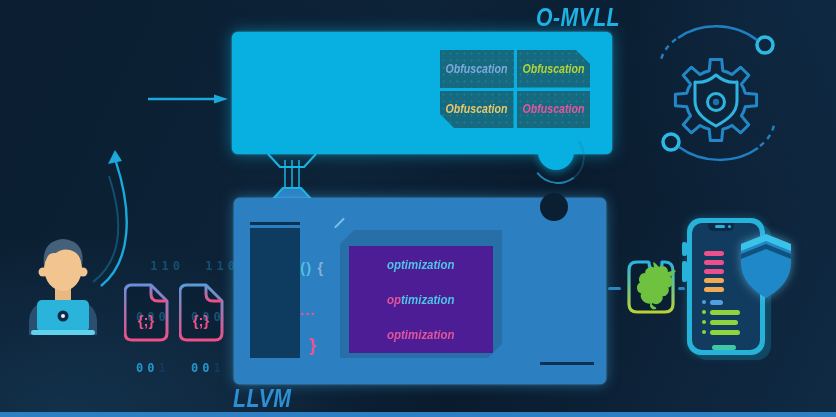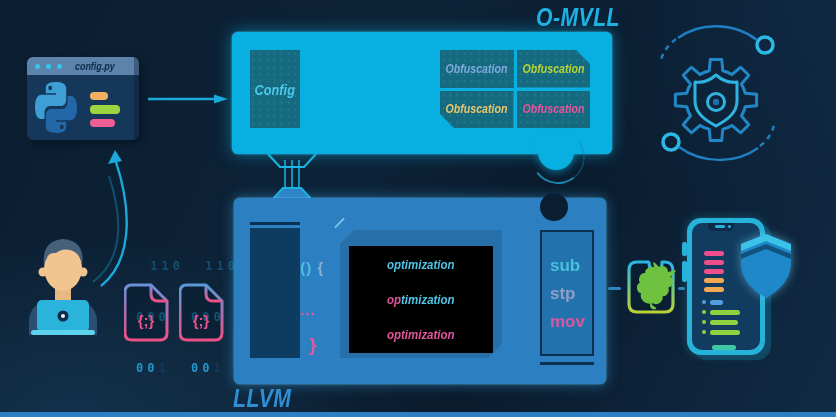--- a/index.html
+++ b/index.html
@@ -46,21 +46,21 @@
 
   
   .llvm-box{left:234px;top:198px;width:372px;height:186px;background:#2c80c2;border-radius:6px;
     box-shadow:0 0 14px rgba(60,170,230,.5),0 0 2px #5fc0ea;}
   .code-topline{position:absolute;left:16px;top:24px;width:50px;height:3px;background:#0a3152;}
   .code-panel{position:absolute;left:16px;top:30px;width:50px;height:130px;background:#0e3b60;}
   .code-line{position:absolute;left:9px;font-size:15px;font-weight:600;letter-spacing:1px;white-space:pre;}
   .accent-slash{position:absolute;left:99px;top:24px;width:13px;height:2px;background:#7fc0e8;transform:rotate(-45deg);}
   .mid-panel{position:absolute;left:106px;top:32px;width:162px;height:128px;background:#266fa9;
     clip-path:polygon(14px 0,100% 0,100% calc(100% - 14px),calc(100% - 14px) 100%,0 100%,0 14px);}
-  .opt-bar{position:absolute;left:9px;width:144px;height:37px;background:#000000;display:flex;align-items:center;justify-content:center;}
+  .opt-bar{position:absolute;left:9px;width:144px;height:37px;background:#4c1d95;display:flex;align-items:center;justify-content:center;}
   .opt-text{font-size:13.5px;white-space:pre;}
   .asm-panel{position:absolute;left:306px;top:32px;width:54px;height:126px;background:#2172ad;
     border:2px solid #0a3152;box-sizing:border-box;padding:20px 0 0 8px;}
   .asm-line{font-size:17px;font-weight:600;line-height:28px;}
   .asm-botline{position:absolute;left:306px;top:164px;width:54px;height:3px;background:#0a3152;}
 
   
   .cfg-win{left:27px;top:57px;width:112px;height:83px;border-radius:6px;box-shadow:3px 3px 8px rgba(0,0,0,.4);}
   .cfg-titlebar{position:absolute;left:0;top:0;width:100%;height:18px;background:#5b83ac;border-radius:6px 6px 0 0;}
   .cfg-dot{position:absolute;top:6.5px;width:5px;height:5px;border-radius:50%;background:#33c7ea;}
@@ -96,23 +96,20 @@
 </style>
 </head>
 <body>
 
 <div class="stage">
 
   <div class="abs omvll-title cond-l">O-MVLL</div>
   <div class="abs llvm-title cond-l">LLVM</div>
 
   <div class="abs omvll-box">
-    <div class="teal-cell cfg-cell">
-      <span class="cell-label cond">Config</span>
-    </div>
     <div class="obf-grid">
       <div class="obf-cell">
         <span class="obf-label cond" style="color: rgb(127, 169, 220); fill: rgb(127, 169, 220);">Obfuscation</span>
       </div>
       <div class="obf-cell obf-tr">
         <span class="obf-label cond" style="color: rgb(182, 212, 52); fill: rgb(182, 212, 52);">Obfuscation</span>
       </div>
       <div class="obf-cell obf-bl">
         <span class="obf-label cond" style="color: rgb(233, 199, 106); fill: rgb(233, 199, 106);">Obfuscation</span>
       </div>
@@ -152,46 +149,23 @@
       <div class="opt-bar" style="top:16px">
         <span class="opt-text cond"><span style="color: rgb(78, 196, 230); fill: rgb(78, 196, 230);">optimization</span></span>
       </div>
       <div class="opt-bar" style="top:51px">
         <span class="opt-text cond"><span style="color: rgb(224, 85, 156); fill: rgb(224, 85, 156);">op</span><span style="color: rgb(78, 196, 230); fill: rgb(78, 196, 230);">timization</span></span>
       </div>
       <div class="opt-bar" style="top:86px">
         <span class="opt-text cond"><span style="color: rgb(224, 85, 156); fill: rgb(224, 85, 156);">optimization</span></span>
       </div>
     </div>
-    <div class="asm-panel">
-      <div class="asm-line" style="color: rgb(72, 192, 222); fill: rgb(72, 192, 222);">sub</div>
-      <div class="asm-line" style="color: rgb(143, 160, 200); fill: rgb(143, 160, 200);">stp</div>
-      <div class="asm-line" style="color: rgb(216, 88, 158); fill: rgb(216, 88, 158);">mov</div>
-    </div>
     <div class="asm-botline"></div>
   </div>
 
-  <div class="abs cfg-win">
-    <div class="cfg-body">
-      <svg style="position:absolute;left:5px;top:4px" width="48" height="57" viewBox="0 0 48 48" preserveAspectRatio="none">
-        <path fill-rule="evenodd" fill="#3d9fd6" d="M23.8 2.5c-10.6 0-10 4.6-10 4.6l0 4.8 10.2 0 0 1.4-14.2 0c0 0-6.8-.8-6.8 10 0 10.8 6 10.4 6 10.4l3.5 0 0-5c0 0-.2-6 5.9-6l10.1 0c0 0 5.7 .1 5.7-5.5l0-9.3c0 0 .9-5.4-10.4-5.4zm-5.6 3.2a1.9 1.9 0 1 1 0 3.8 1.9 1.9 0 1 1 0-3.8z"></path>
-        <path fill-rule="evenodd" fill="#2267a8" d="M24.2 45.5c10.6 0 10-4.6 10-4.6l0-4.8-10.2 0 0-1.4 14.2 0c0 0 6.8 .8 6.8-10 0-10.8-6-10.4-6-10.4l-3.5 0 0 5c0 0 .2 6-5.9 6l-10.1 0c0 0-5.7-.1-5.7 5.5l0 9.3c0 0-.9 5.4 10.4 5.4zm5.6-3.2a1.9 1.9 0 1 1 0-3.8 1.9 1.9 0 1 1 0 3.8z"></path>
-      </svg>
-      <div class="cfg-bar" style="left:63px;top:17px;width:18px;height:8px;background:#f2ae62"></div>
-      <div class="cfg-bar" style="left:63px;top:30px;width:30px;height:9px;background:#9cd53f"></div>
-      <div class="cfg-bar" style="left:63px;top:44px;width:25px;height:8px;background:#ef5f96"></div>
-    </div>
-    <div class="cfg-titlebar">
-      <div class="cfg-dot" style="left:8px"></div>
-      <div class="cfg-dot" style="left:19px"></div>
-      <div class="cfg-dot" style="left:30px"></div>
-      <div class="cfg-title cond-l">config.py</div>
-    </div>
-    <div class="cfg-shade"></div>
-  </div>
 
   <svg class="abs" style="left:146px;top:92px" width="86" height="14" viewBox="0 0 86 14">
     <line x1="2" y1="7" x2="70" y2="7" stroke="#1ba8da" stroke-width="2.4"></line>
     <polygon points="82,7 68,2.5 68,11.5" fill="#1ba8da"></polygon>
   </svg>
 
   <svg class="abs" style="left:86px;top:148px" width="64" height="142" viewBox="0 0 64 142">
     <path d="M7 134 C36 112 38 74 23 28" fill="none" stroke="rgba(27,168,218,.35)" stroke-width="2"></path>
     <path d="M15 138 C45 114 47 66 30 14" fill="none" stroke="#1ba8da" stroke-width="2.4"></path>
     <polygon points="29,2 22,16 36,13" fill="#1ba8da"></polygon>

